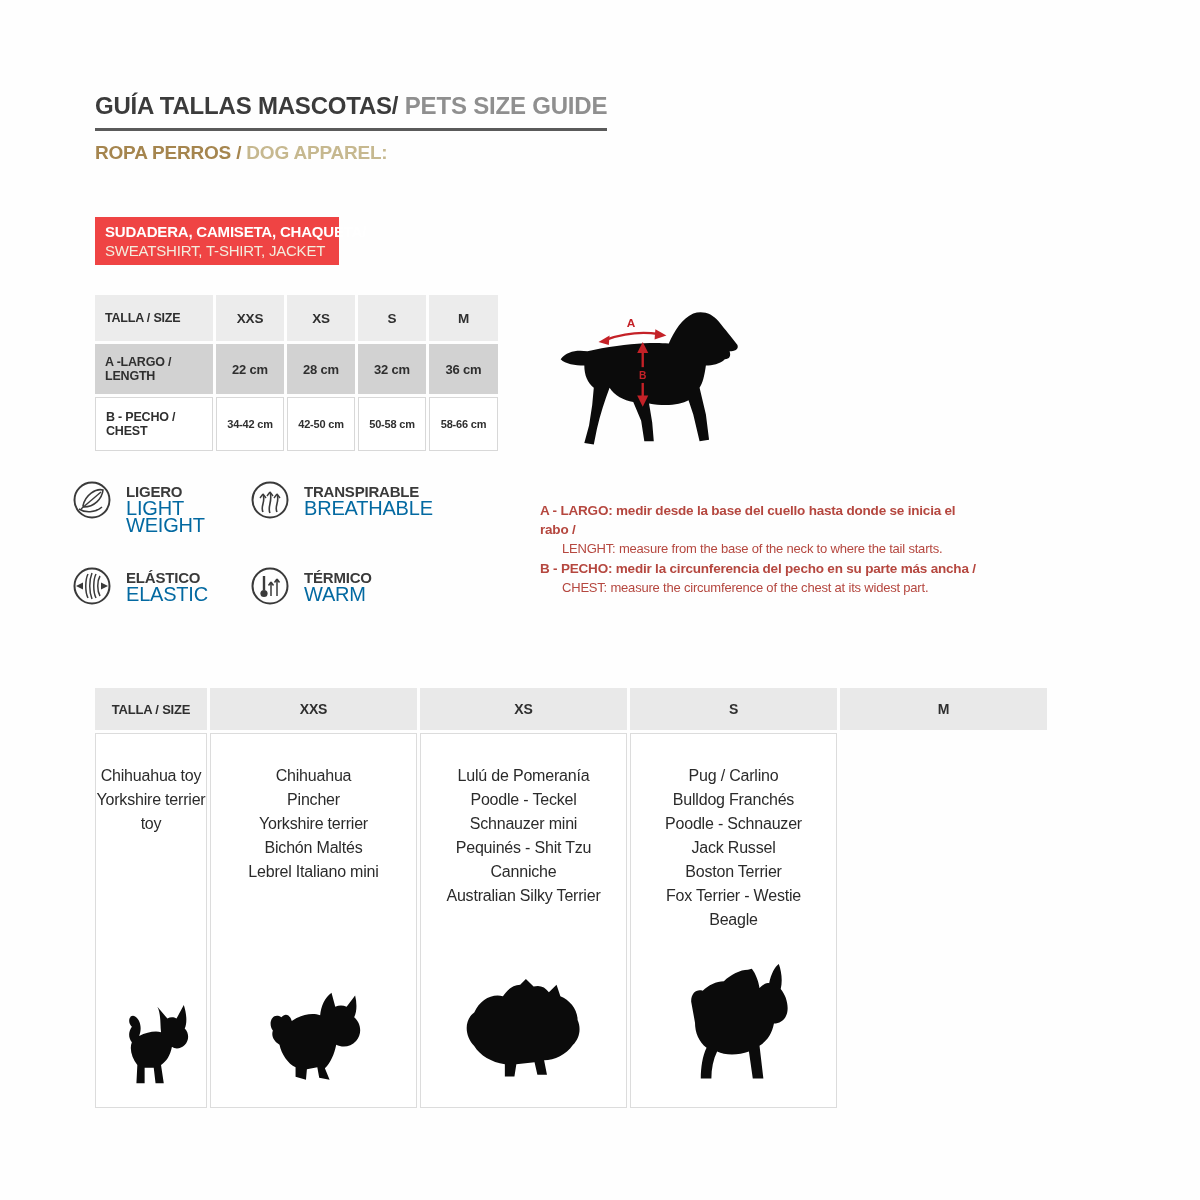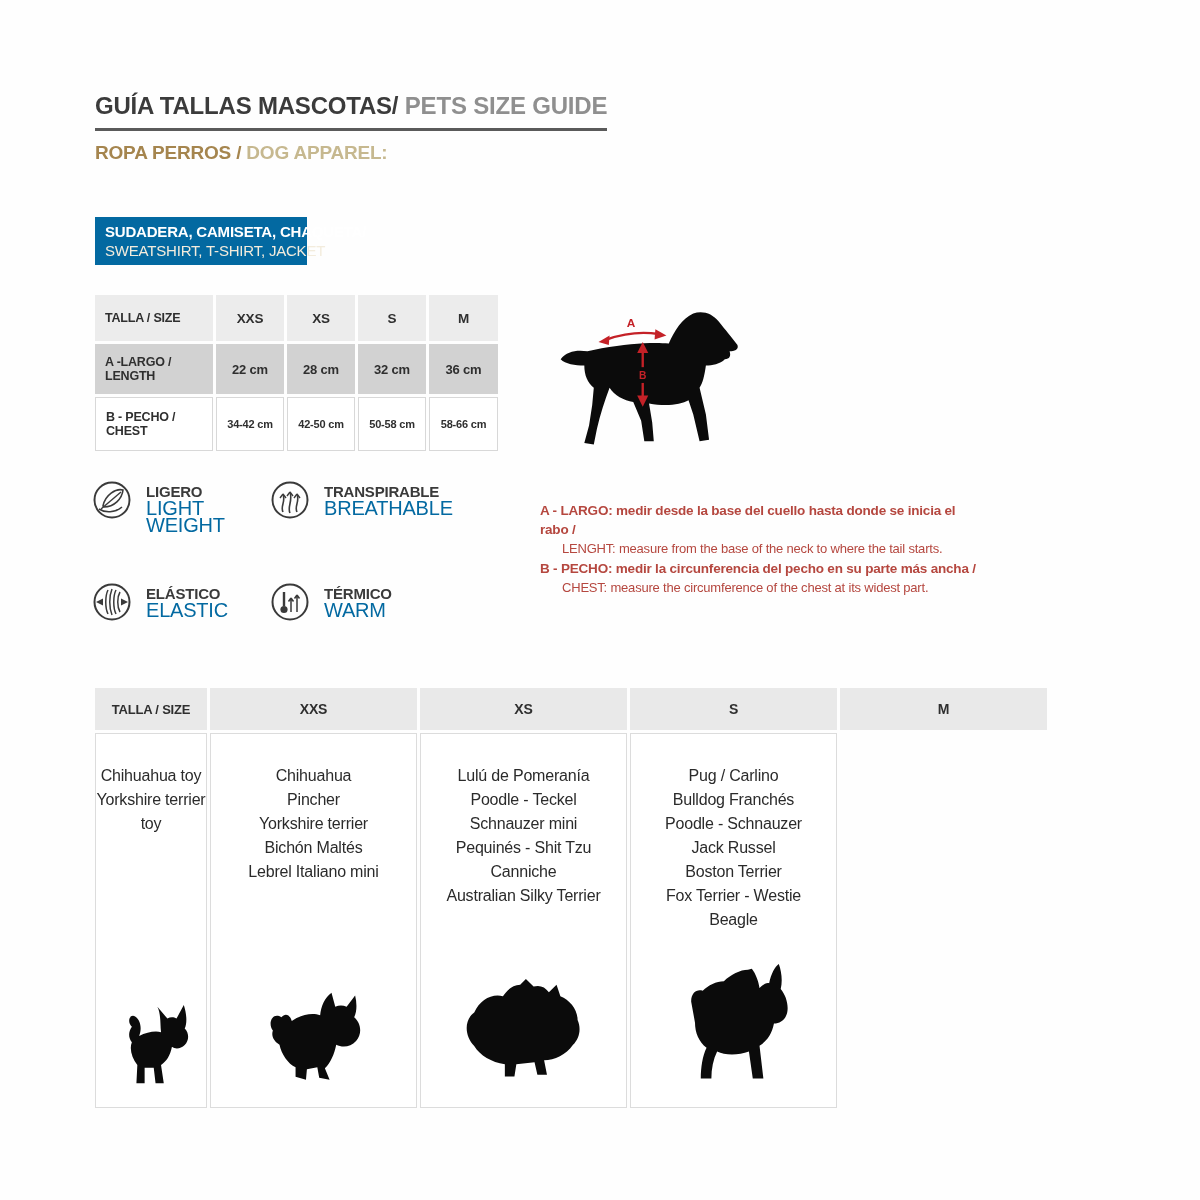--- a/index.html
+++ b/index.html
@@ -10,38 +10,38 @@
     letter-spacing:-0.2px;
   }
   
   .title-wrap { position:absolute; left:95px; top:92px; }
   .title { font-size:24px; font-weight:bold; color:#3b3b3b; display:inline-block;
            border-bottom:3px solid #5a5a5a; padding-bottom:8px; }
   .title .en { color:#8f8f8f; font-weight:bold; }
   .subtitle { position:absolute; left:95px; top:142px; font-size:19px; font-weight:bold; color:#a5854e; }
   .subtitle .en { color:#c6b88f; }
   
-  .category-box { position:absolute; left:95px; top:217px; width:212px; height:48px;
-    background:#0369a1; color:#fff; padding:5px 10px 0 10px; }
+  .category-box { position:absolute; left:95px; top:217px; width:244px; height:48px;
+    background:#ef4444; color:#fff; padding:5px 10px 0 10px; }
   .category-box .l1 { font-size:15px; font-weight:bold; line-height:19px; white-space:nowrap; }
   .category-box .l2 { font-size:15px; color:#f3ecdd; line-height:19px; white-space:nowrap; }
   
   .size-table { position:absolute; left:95px; top:295px; display:grid;
     grid-template-columns:118px 68px 68px 68px 69px; gap:3px; }
   .size-table .cell { display:flex; align-items:center; justify-content:center;
     font-weight:bold; text-align:center; }
   .size-table .hcell { background:#ececec; height:46px; font-size:13.5px; }
   .size-table .acell { background:#d2d2d2; height:50px; font-size:13px; }
   .size-table .bcell { background:#fff; border:1px solid #d8d8d8; height:54px; font-size:11px; }
   .size-table .rowlabel { justify-content:flex-start; padding-left:10px; text-align:left; font-size:12.5px; }
   
   .diagram { position:absolute; left:554px; top:304px; width:198px; height:150px; }
   
-  .features { position:absolute; left:92px; top:480px; width:340px; display:grid;
-    grid-template-columns:178px 170px; row-gap:48px; }
+  .features { position:absolute; left:72px; top:480px; width:340px; display:grid;
+    grid-template-columns:178px 170px; row-gap:32px; }
   .feature { display:flex; align-items:flex-start; }
   .feature svg { flex:0 0 auto; margin-right:14px; }
   .feature .txt { padding-top:3px; }
   .feature .t1 { font-size:15px; font-weight:bold; color:#3a3a3a; line-height:17px; }
   .feature .t2 { font-size:20px; color:#0369a1; line-height:17px; }
   
   .notes { position:absolute; left:540px; top:501px; width:440px; color:#b5473f; }
   .notes .es { font-size:13.5px; font-weight:bold; line-height:19px; }
   .notes .en { font-size:13px; line-height:19px; padding-left:22px; margin-bottom:1px; }
   

